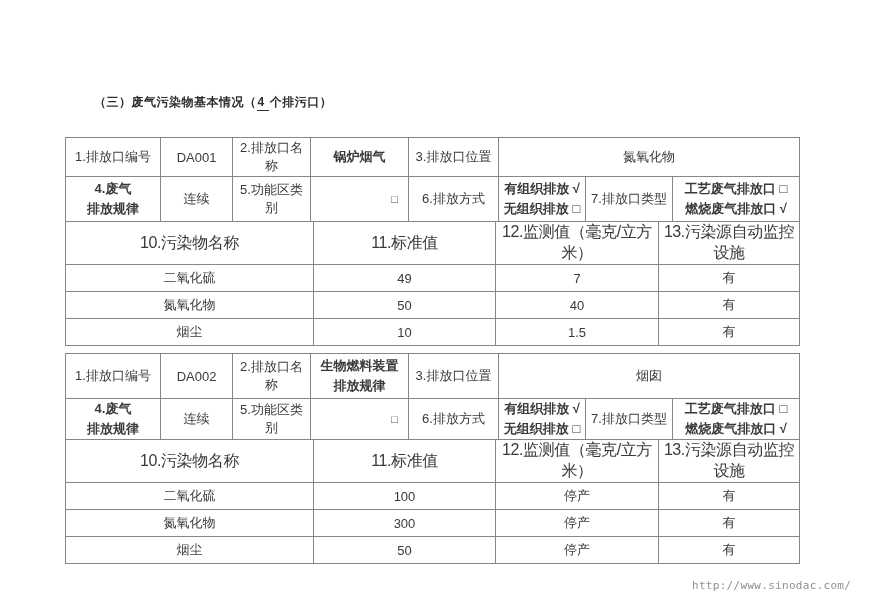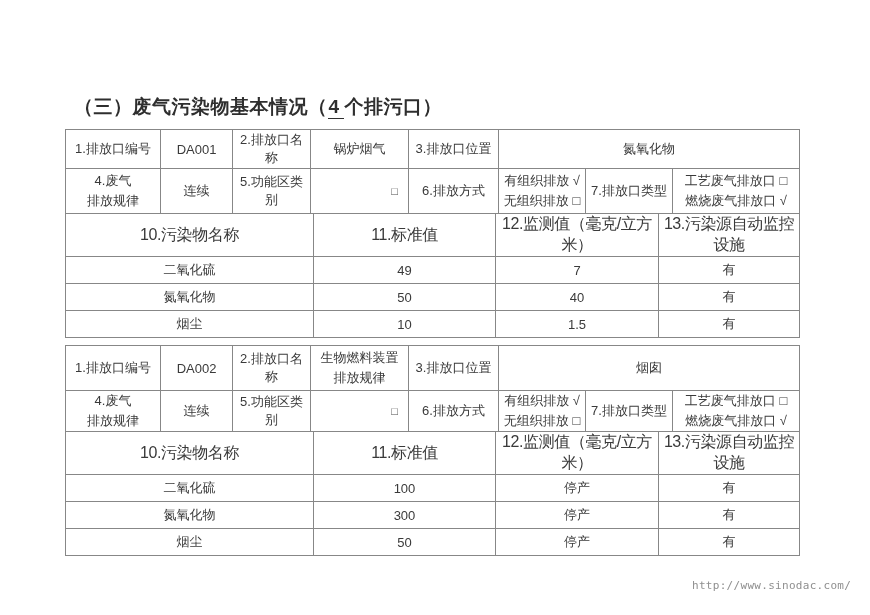--- a/index.html
+++ b/index.html
@@ -2,38 +2,38 @@
 <html><head>
 <meta charset="utf-8">
 <style>
   html,body { margin:0; padding:0; }
   body {
     width:870px; height:615px; background:#ffffff; position:relative;
     font-family:"Liberation Sans","DejaVu Sans",sans-serif;
     color:#3a3a3a; overflow:hidden;
   }
   .doc-title {
-    position:absolute; left:74px; top:94px;
-    font-size:19px; font-weight:bold; color:#2e2e2e; letter-spacing:0.5px;
+    position:absolute; left:94px; top:94px;
+    font-size:12px; font-weight:bold; color:#2e2e2e; letter-spacing:0.5px;
     white-space:nowrap;
   }
   .doc-title .u {
     border-bottom:1.5px solid #2e2e2e;
     padding:0 4px 1px 1px; margin-right:1px;
   }
   .tbl { position:absolute; left:65px; width:734px; }
   .t1 { top:129px; }
   .t2 { top:345px; }
-  table { border-collapse:collapse; table-layout:fixed; width:734px; }
+  table { border-collapse:collapse; table-layout:fixed; width:734px;margin-top:8px; }
   td {
     border:1px solid #878787; text-align:center; vertical-align:middle;
     font-size:13px; color:#3a3a3a; padding:0 2px; overflow:hidden;
   }
   .lower { margin-top:-1px; }
-  .pre { white-space:pre-line; line-height:1.55; }
+  .pre { white-space:pre-line; line-height:1.55;font-weight:bold; }
   .box-cell { text-align:right; padding-right:10px; font-size:11px; color:#4a4a4a; }
   .hdr-small { font-size:16px; letter-spacing:-0.4px; }
   .watermark {
     position:absolute; left:692px; top:579px;
     font-family:"DejaVu Sans Mono",monospace;
     font-size:11px; color:#8f8f8f; letter-spacing:0.3px; white-space:nowrap;
   }
 </style>
 </head>
 <body>

